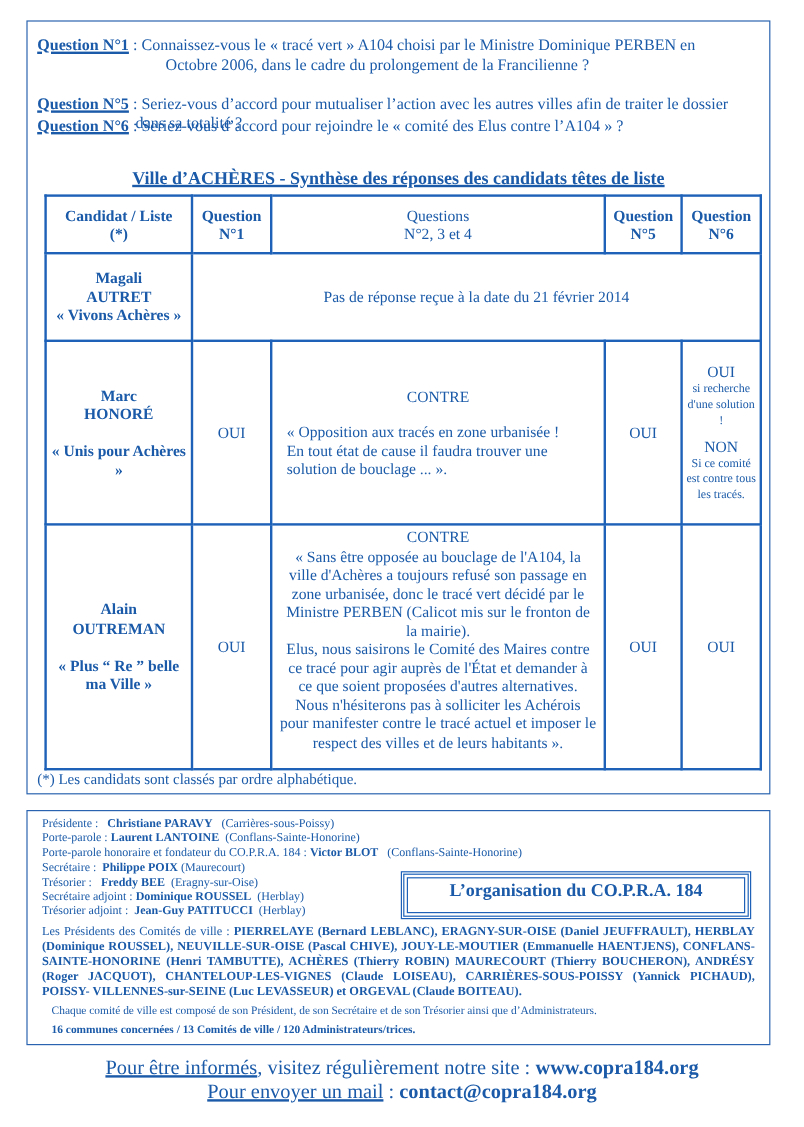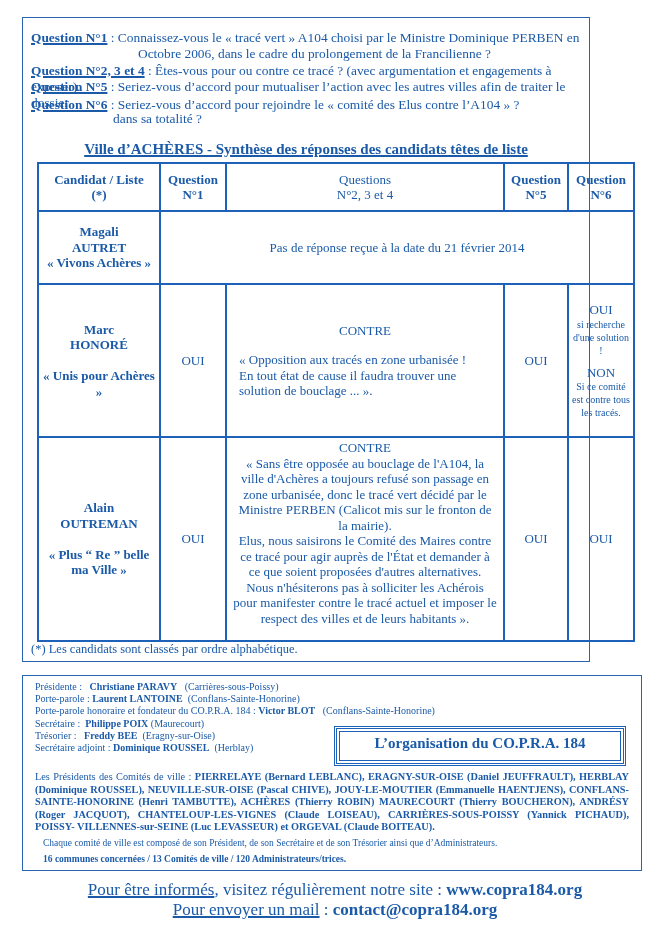--- a/index.html
+++ b/index.html
@@ -1,18 +1,18 @@
 <!DOCTYPE html>
 <html><head>
 <meta charset="utf-8">
 <style>
   html, body { margin:0; padding:0; background:#ffffff; }
   body { width:670px; height:939px; position:relative; overflow:hidden;
          font-family:"Liberation Serif", serif; color:#1a5aa8; }
-  .outer { position:absolute; left:22px; top:17px; width:568px; height:645px;
+  .outer { position:absolute; left:22px; top:17px; width:620px; height:645px;
            border:1.5px solid #2a64b0; box-sizing:border-box; }
   .q { position:absolute; left:8px; font-size:13.4px; line-height:16px; color:#1a5aa8; }
   .q .lbl { font-weight:bold; text-decoration:underline; text-decoration-thickness:2px; }
   .q .cont { display:block; padding-left:107px; }
   .title { position:absolute; left:0; width:100%; top:123px; text-align:center;
            font-weight:bold; font-size:15px; text-decoration:underline; text-decoration-thickness:2px; }
   table.syn { position:absolute; left:14px; top:144px; width:596px; border-collapse:collapse;
               table-layout:fixed; }
   table.syn td, table.syn th { border:2.5px solid #1d62b8; text-align:center; vertical-align:middle;
               font-size:13px; line-height:15.5px; padding:2px 0; color:#1a5aa8; }
@@ -38,23 +38,20 @@
   .links u { text-decoration-thickness:2px; }
   .links b { font-weight:bold;margin-top:45px; }
 </style>
 </head>
 <body>
 
 <div class="outer">
   <div class="q" style="top:12px;">
     <span class="lbl">Question N°1</span><span> : </span><span>Connaissez-vous le « tracé vert » A104 choisi par le Ministre Dominique PERBEN en</span>
     <span class="cont">Octobre 2006, dans le cadre du prolongement de la Francilienne ?</span>
-  </div>
-  <div class="q" style="top:45px;">
-    <span class="lbl">Question N°2, 3 et 4</span><span> : </span><span>Êtes-vous pour ou contre ce tracé ? (avec argumentation et engagements à exposer).</span>
   </div>
   <div class="q" style="top:61px;">
     <span class="lbl">Question N°5</span><span> : </span><span>Seriez-vous d’accord pour mutualiser l’action avec les autres villes afin de traiter le dossier</span>
     <span class="cont" style="padding-left:82px;">dans sa totalité ?</span>
   </div>
   <div class="q" style="top:79px;">
     <span class="lbl">Question N°6</span><span> : </span><span>Seriez-vous d’accord pour rejoindre le « comité des Elus contre l’A104 » ?</span>
   </div>
 
   <div class="title">Ville d’ACHÈRES - Synthèse des réponses des candidats têtes de liste</div>
@@ -119,20 +116,21 @@
 </div>
 
 <div class="foot">
   <div class="roles">
     <div><span>Présidente :</span>&nbsp;&nbsp; <b>Christiane PARAVY</b>&nbsp;&nbsp; <span>(Carrières-sous-Poissy)</span></div>
     <div><span>Porte-parole :</span> <b>Laurent LANTOINE</b>&nbsp; <span>(Conflans-Sainte-Honorine)</span></div>
     <div><span>Porte-parole honoraire et fondateur du CO.P.R.A. 184 :</span> <b>Victor BLOT</b>&nbsp;&nbsp; <span>(Conflans-Sainte-Honorine)</span></div>
     <div><span>Secrétaire :</span>&nbsp; <b>Philippe POIX</b> <span>(Maurecourt)</span></div>
     <div><span>Trésorier :</span>&nbsp;&nbsp; <b>Freddy BEE</b>&nbsp; <span>(Eragny-sur-Oise)</span></div>
     <div><span>Secrétaire adjoint :</span> <b>Dominique ROUSSEL</b>&nbsp; <span>(Herblay)</span></div>
+    <div><span>Trésorier adjoint :</span>&nbsp; <b>Jean-Guy PATITUCCI</b>&nbsp; <span>(Herblay)</span></div>
   </div>
   <div class="orgbox">L’organisation du CO.P.R.A. 184</div>
   <div class="pres">
     <span>Les Présidents des Comités de ville :</span> <b>PIERRELAYE (Bernard LEBLANC), ERAGNY-SUR-OISE (Daniel JEUFFRAULT), HERBLAY (Dominique ROUSSEL), NEUVILLE-SUR-OISE (Pascal CHIVE), JOUY-LE-MOUTIER (Emmanuelle HAENTJENS), CONFLANS-SAINTE-HONORINE (Henri TAMBUTTE), ACHÈRES (Thierry ROBIN) MAURECOURT (Thierry BOUCHERON), ANDRÉSY (Roger JACQUOT), CHANTELOUP-LES-VIGNES (Claude LOISEAU), CARRIÈRES-SOUS-POISSY (Yannick PICHAUD), POISSY- VILLENNES-sur-SEINE (Luc LEVASSEUR) et ORGEVAL (Claude BOITEAU).</b>
   </div>
   <div class="chaque">Chaque comité de ville est composé de son Président, de son Secrétaire et de son Trésorier ainsi que d’Administrateurs.</div>
   <div class="stats">16 communes concernées  / 13 Comités de ville /  120 Administrateurs/trices.</div>
 </div>
 
 <div class="links">

